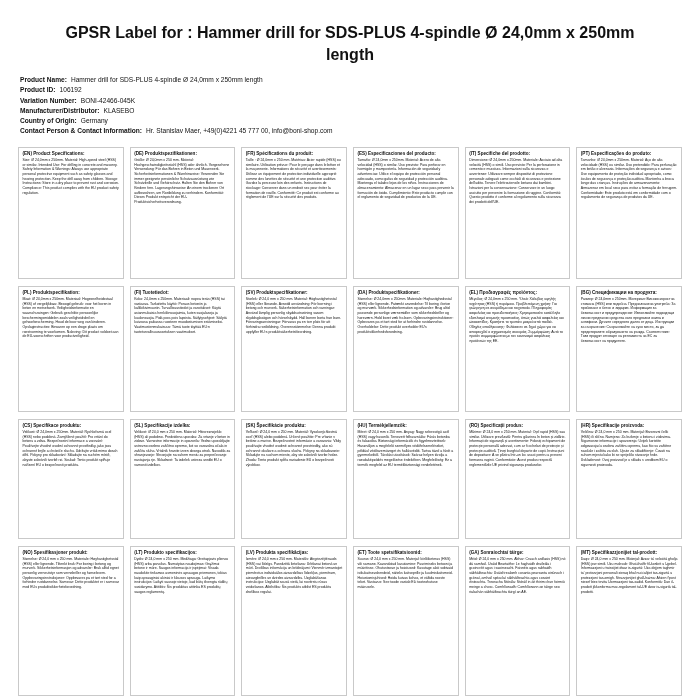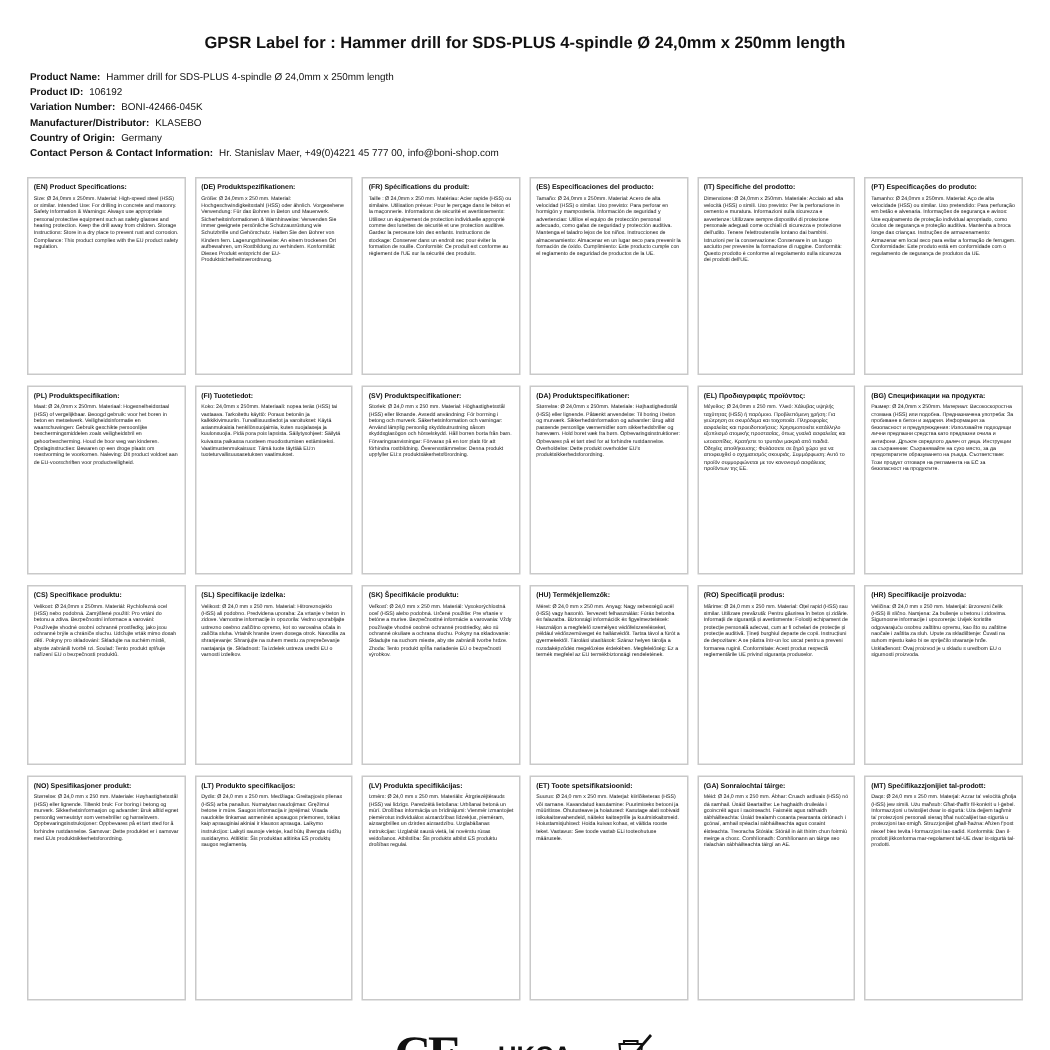--- a/index.html
+++ b/index.html
@@ -11,21 +11,21 @@
     color: #111111;
   }
   .page {
     width: 700px; height: 700px;
     padding: 16px 18px 8px 18px;
     position: relative;
     overflow: hidden;
   }
   .doc-title {
     text-align: center;
-    font-size: 11px;
+    font-size: 16px;
     font-weight: bold;
     line-height: 1.35;
     margin: 6px 40px 10px 40px;
   }
   .meta {
     margin: 0 2px 10px 2px;
     font-size: 6.6px;
     line-height: 1.55;
   }
   .meta-row { display: flex; align-items: baseline; }

